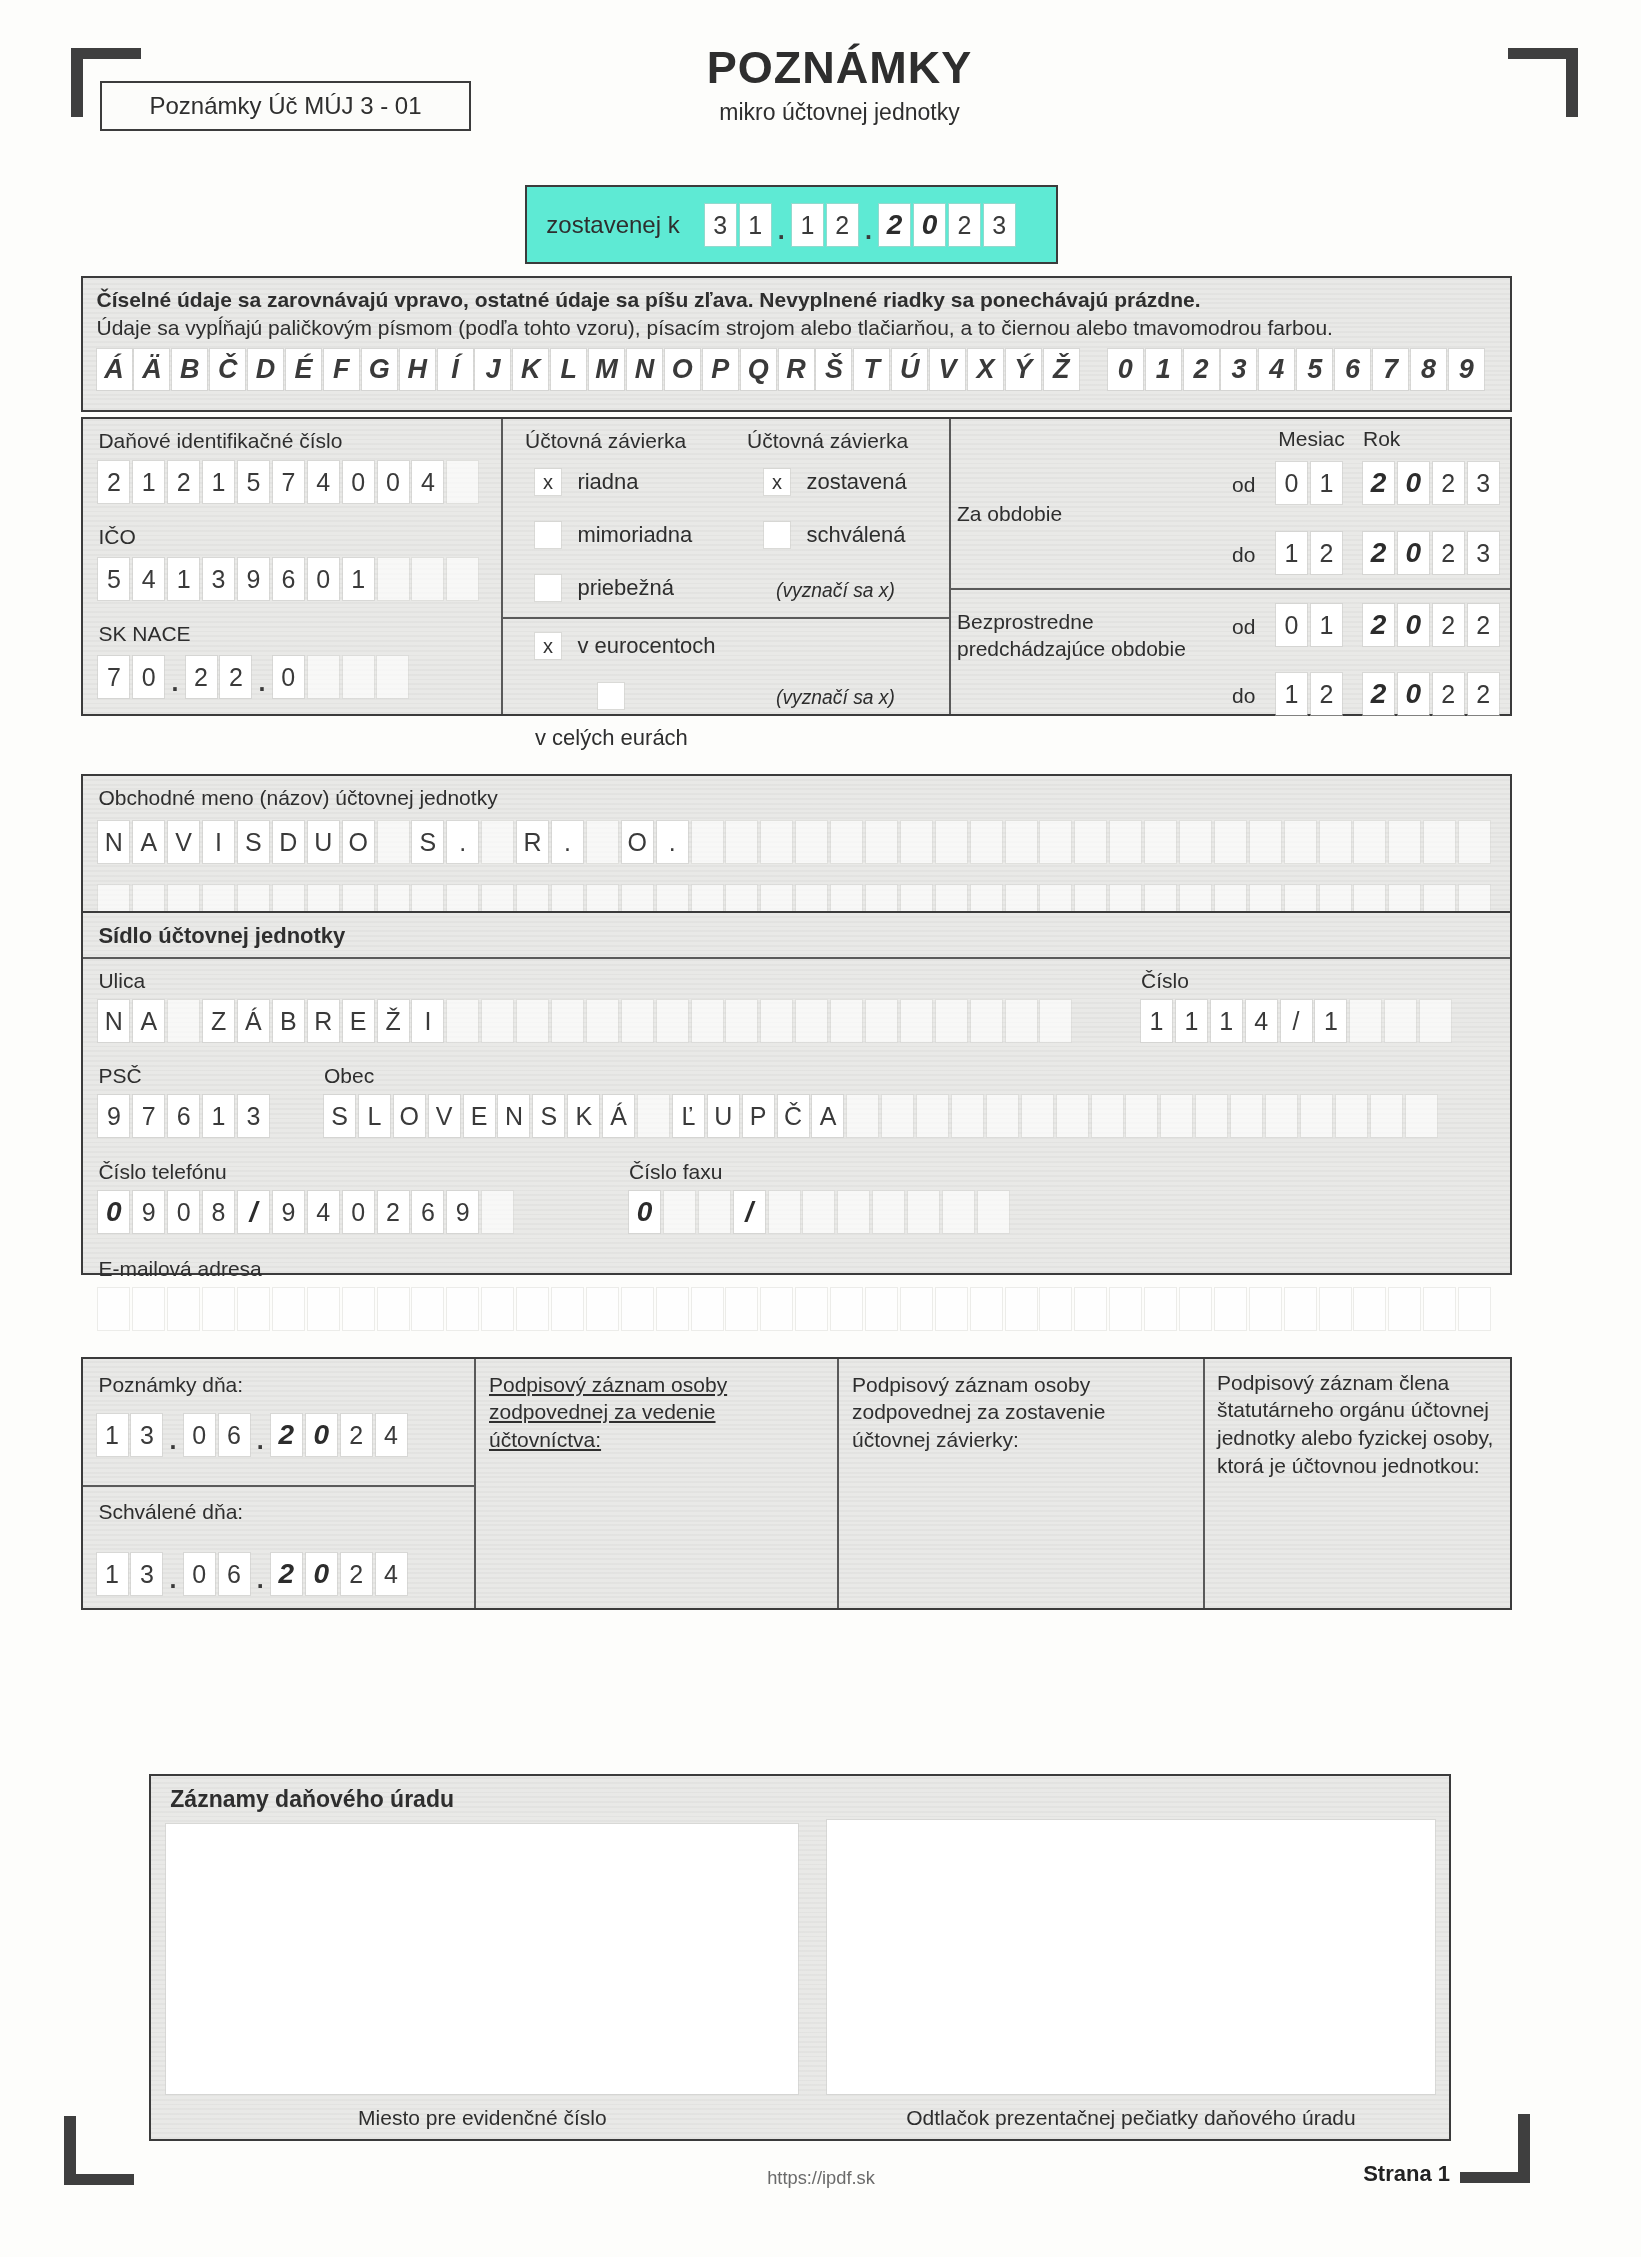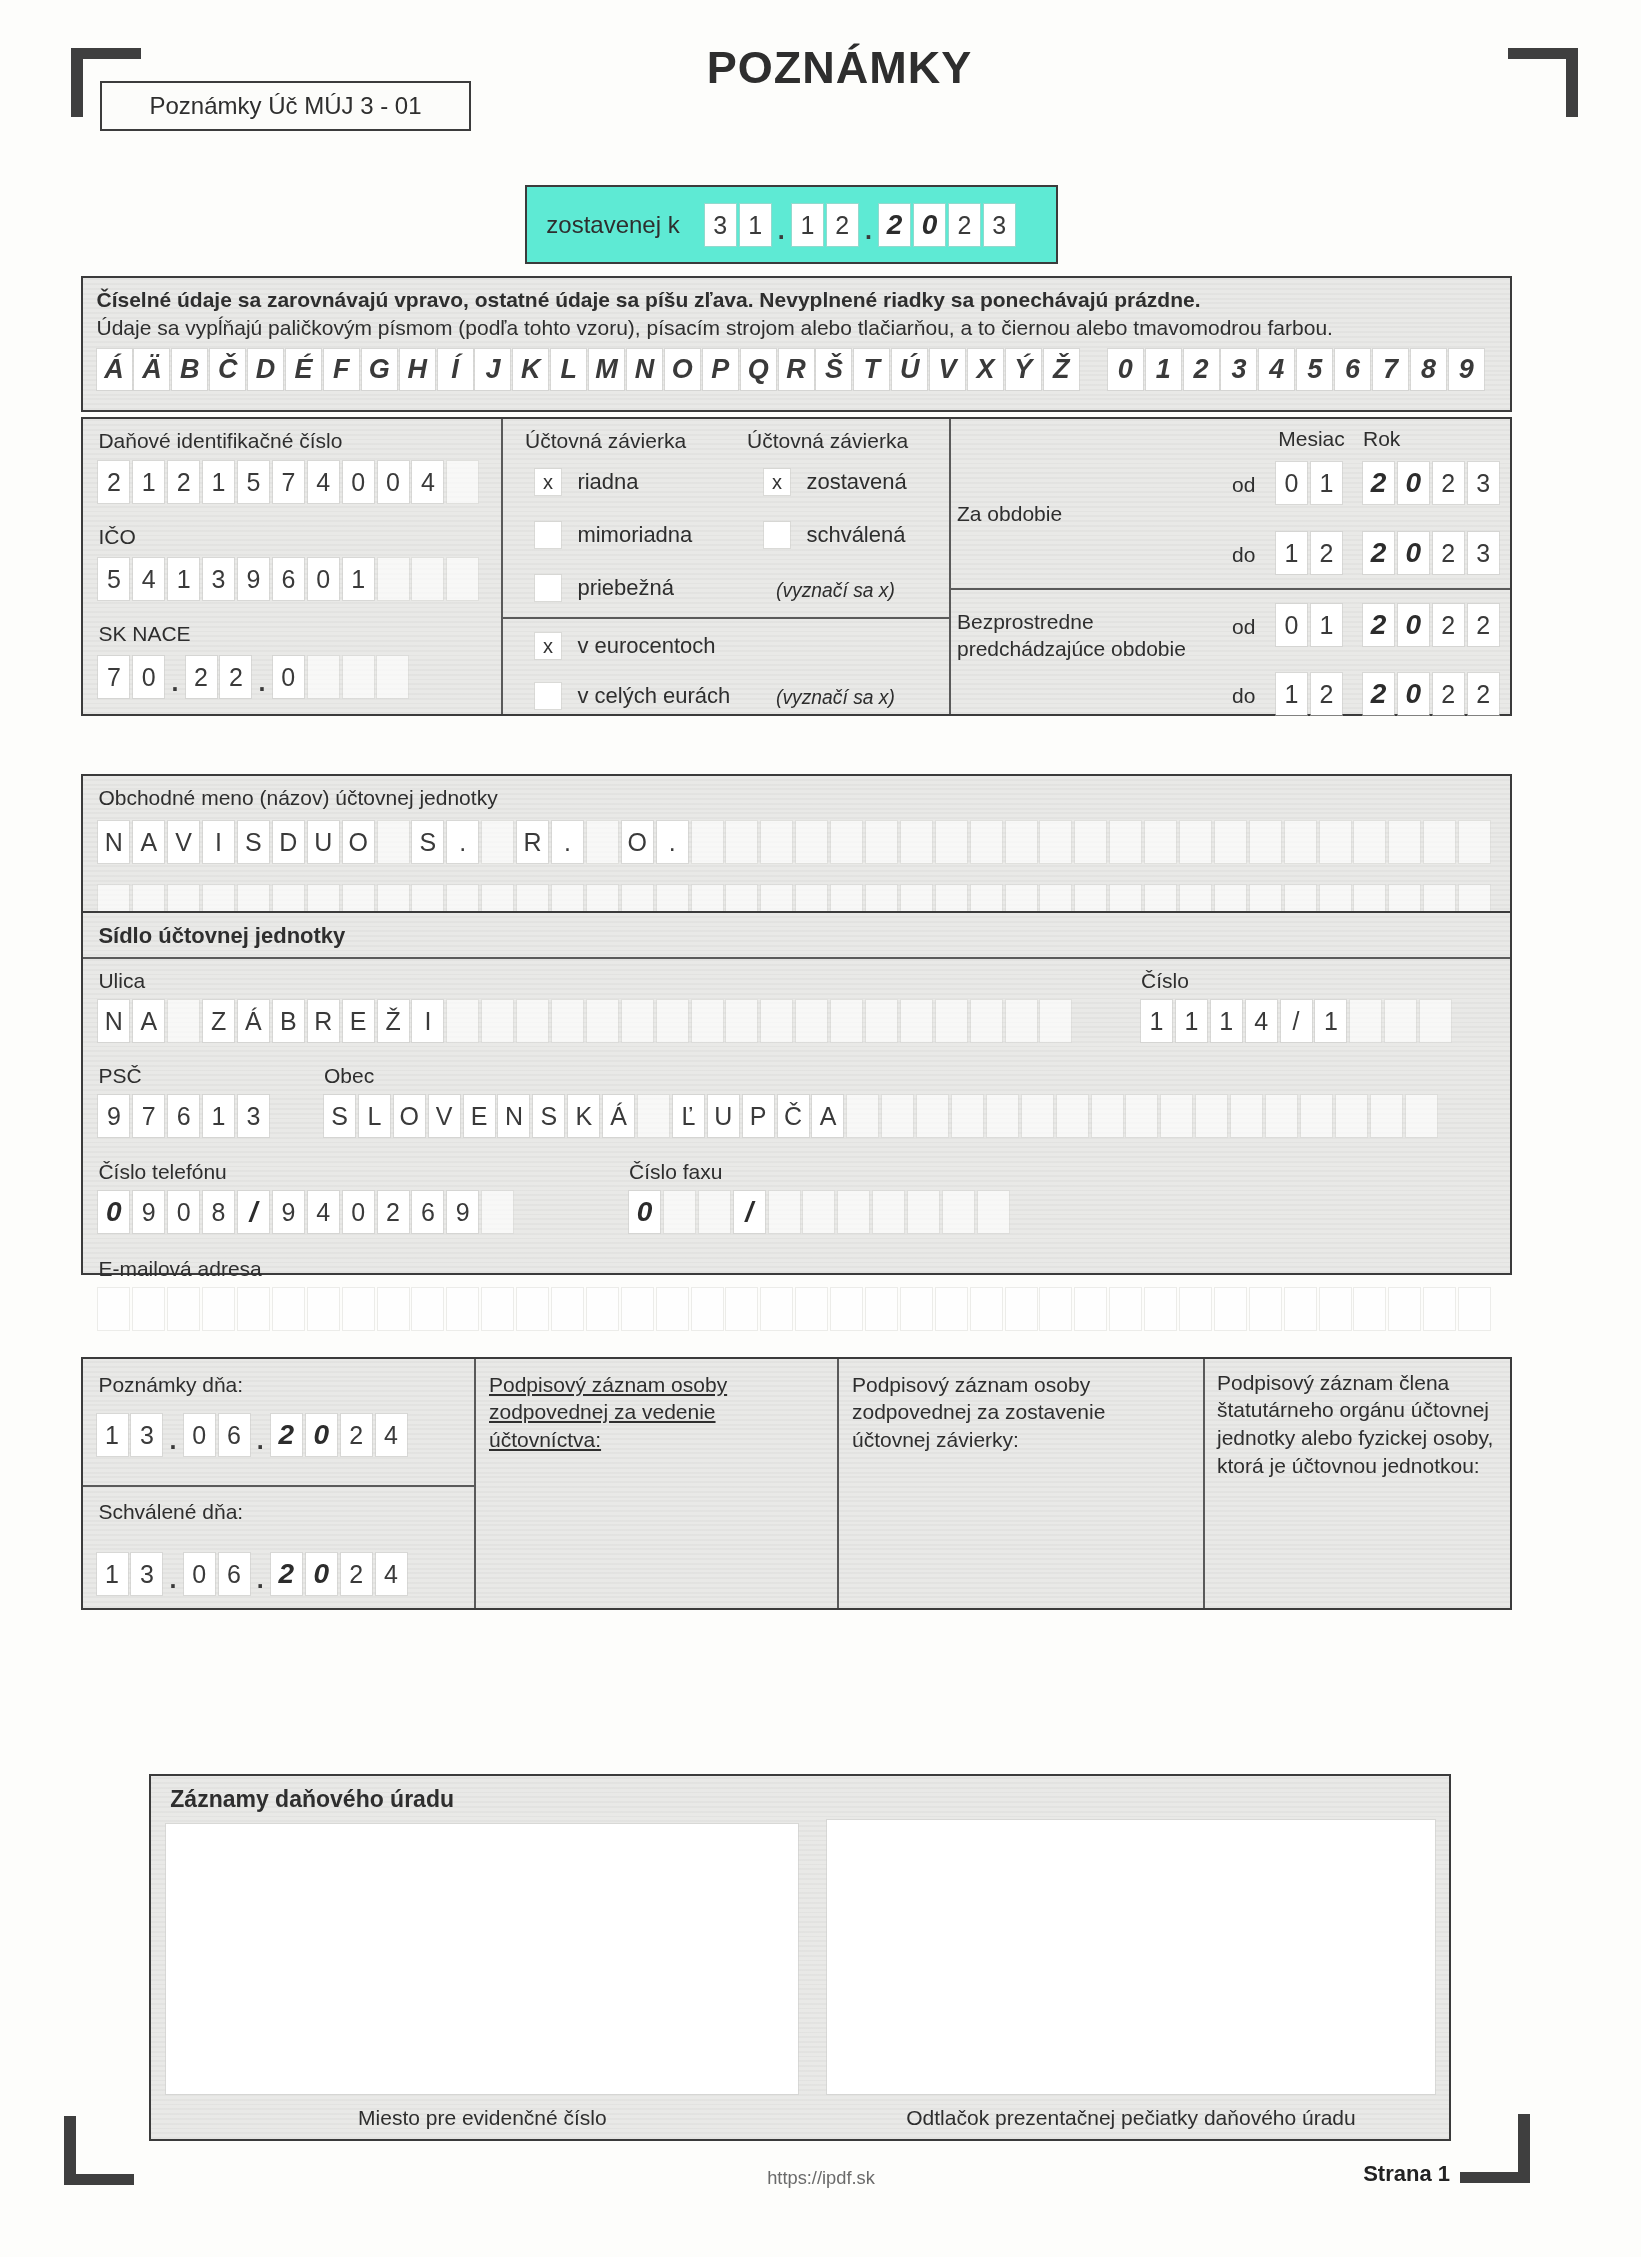--- a/index.html
+++ b/index.html
@@ -99,20 +99,21 @@
   <div class="corner tl"></div>
   <div class="corner tr"></div>
   <div class="corner bl"></div>
   <div class="corner br"></div>
 
   <div class="formid">
     <span>Poznámky Úč MÚJ 3 - 01</span>
   </div>
   <div class="titleblock">
     <div class="title">POZNÁMKY</div>
+    <div class="sub2">mikro účtovnej jednotky</div>
   </div>
   <div class="compiledbox">
     <span class="lbl">zostavenej k</span>
     <span class="cells">
         <span class="cell">3</span>
         <span class="cell">1</span>
         <span class="cell sep">.</span>
         <span class="cell">1</span>
         <span class="cell">2</span>
         <span class="cell sep">.</span>
@@ -242,21 +243,21 @@
       <span class="optlabel">schválená</span>
     </div>
     <div class="abs note" style="left:693px;top:161px;">(vyznačí sa x)</div>
 
     <div class="hline" style="left:418px;width:448px;top:198px;"></div>
 
     <div class="optrow" style="left:452px;top:214px;">
       <span class="cb">x</span>
       <span class="optlabel">v eurocentoch</span>
     </div>
-    <div class="optrow" style="left:452px;top:264px;">
+    <div class="optrow" style="left:452px;top:264px;flex-direction:column;">
       <span class="cb"></span>
       <span class="optlabel">v celých eurách</span>
     </div>
     <div class="abs note" style="left:693px;top:268px;">(vyznačí sa x)</div>
 
     <div class="abs lbl" style="left:1180px;top:7.7px;width:97px;text-align:center;">Mesiac</div>
     <div class="abs lbl" style="left:1280px;top:7.7px;width:87px;text-align:left;">Rok</div>
 
     <div class="abs lbl" style="left:874px;top:83px;">Za obdobie</div>
 

